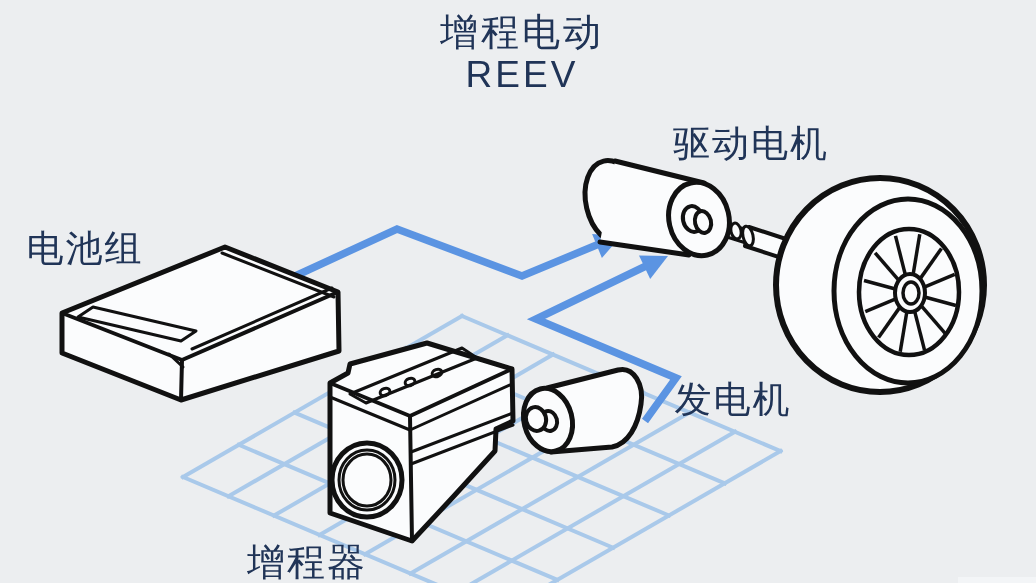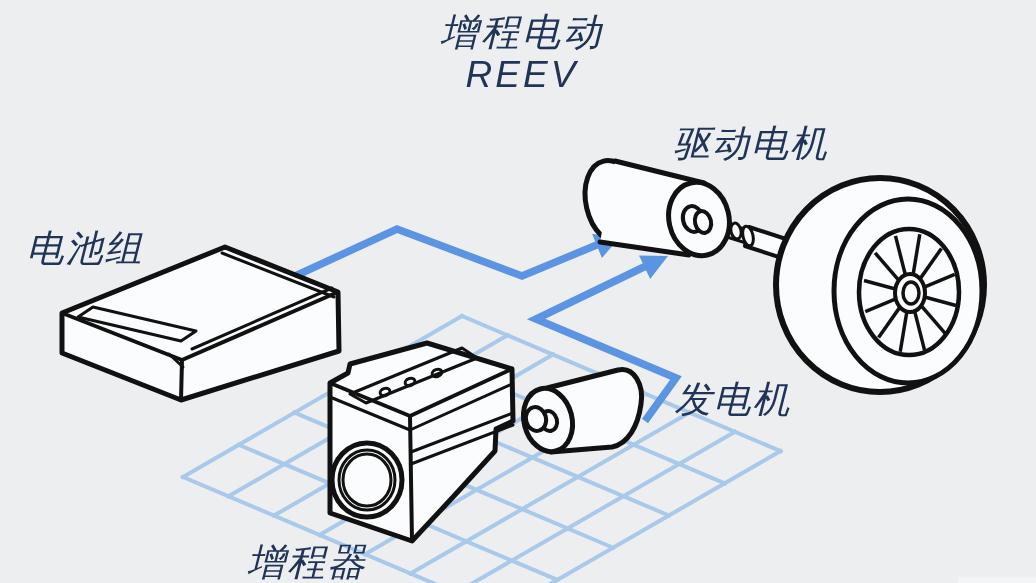--- a/index.html
+++ b/index.html
@@ -1,21 +1,21 @@
 <!DOCTYPE html>
 <html style="--bg: #eceef0; --ink: #111111; --objfill: #fbfcfd; --labelink: #203457; --arrow: #5b94e2; --grid: #a9c9ea;"><head>
 <meta charset="utf-8">
 <style>
   html,body{margin:0;padding:0;}
   body{
     background:var(--bg,#eceef0);
     font-family:"Liberation Sans", sans-serif;
     width:1036px;height:583px;overflow:hidden;
   }
-  .stage{position:relative;width:1036px;height:583px;background:var(--bg,#eceef0);font-style:italic;}
+  .stage{position:relative;width:1036px;height:583px;background:var(--bg,#eceef0);}
   svg{display:block}
   .obj{fill:var(--objfill,#fbfcfd);stroke:var(--ink,#111111);stroke-width:5;stroke-linejoin:round;stroke-linecap:round;}
   .edge{fill:none;stroke:var(--ink,#111111);stroke-width:4;stroke-linejoin:round;stroke-linecap:round;}
   .edge-thin{fill:none;stroke:var(--ink,#111111);stroke-width:3;stroke-linejoin:round;stroke-linecap:round;}
   .whitefill{fill:var(--objfill,#fbfcfd);stroke:var(--ink,#111111);stroke-width:4;stroke-linejoin:round;}
   .arrow-shaft{fill:none;stroke:var(--arrow,#5b94e2);stroke-width:7.5;stroke-linejoin:miter;}
   .arrow-head{fill:var(--arrow,#5b94e2);stroke:none;}
   .gridline{stroke:var(--grid,#a9c9ea);stroke-width:4;fill:none;stroke-linecap:square;}
   .label{fill:var(--labelink,#203457);font-weight:500;}
   .spoke{stroke:var(--ink,#111111);stroke-width:3.5;}

